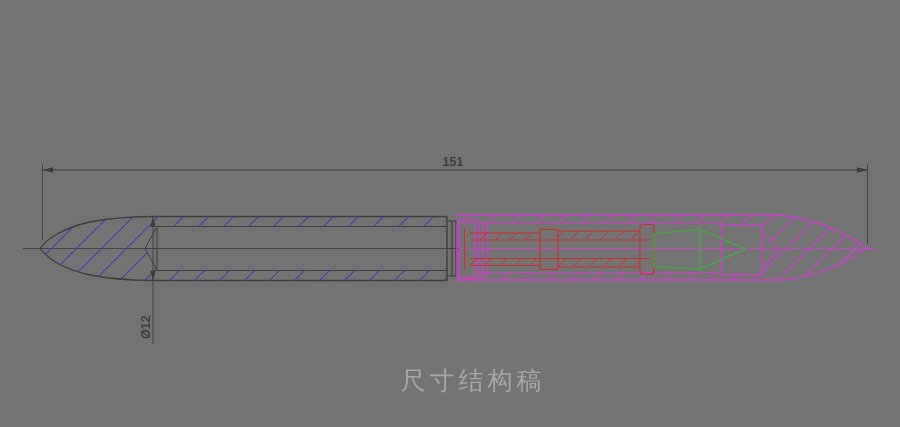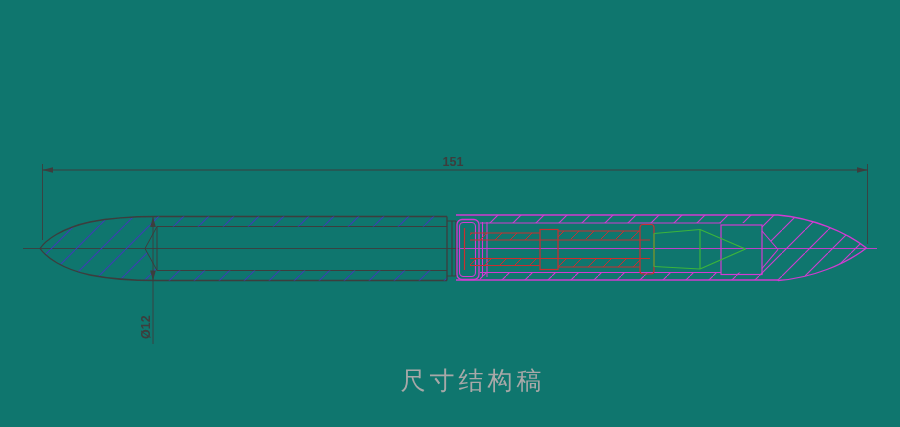--- a/index.html
+++ b/index.html
@@ -1,16 +1,16 @@
 <!DOCTYPE html>
 <html style="--line-dark: #3d3d3d; --hatch-blue: #3c3cb4; --outline-magenta: #d23bd2; --part-red: #c92f2f; --part-green: #3cb43c; --caption-gray: #a8a8a8;"><head>
 <meta charset="utf-8">
 <style>
   html,body{margin:0;padding:0;background:#ffffff;}
-  .canvas{position:relative;width:900px;height:427px;background:#0f766e;overflow:hidden;
+  .canvas{position:relative;width:900px;height:427px;background:#737373;overflow:hidden;
           font-family:"Liberation Sans", sans-serif;}
   svg{display:block;}
   
   .ln-dark   {stroke:var(--line-dark);fill:none;}
   .ln-blue   {stroke:var(--hatch-blue);fill:none;}
   .ln-mag    {stroke:var(--outline-magenta);fill:none;}
   .ln-red    {stroke:var(--part-red);fill:none;}
   .ln-green  {stroke:var(--part-green);fill:none;}
   .hl-blue   {stroke:var(--hatch-blue);stroke-width:1.1;}
   .hl-mag    {stroke:var(--outline-magenta);stroke-width:1.1;}

